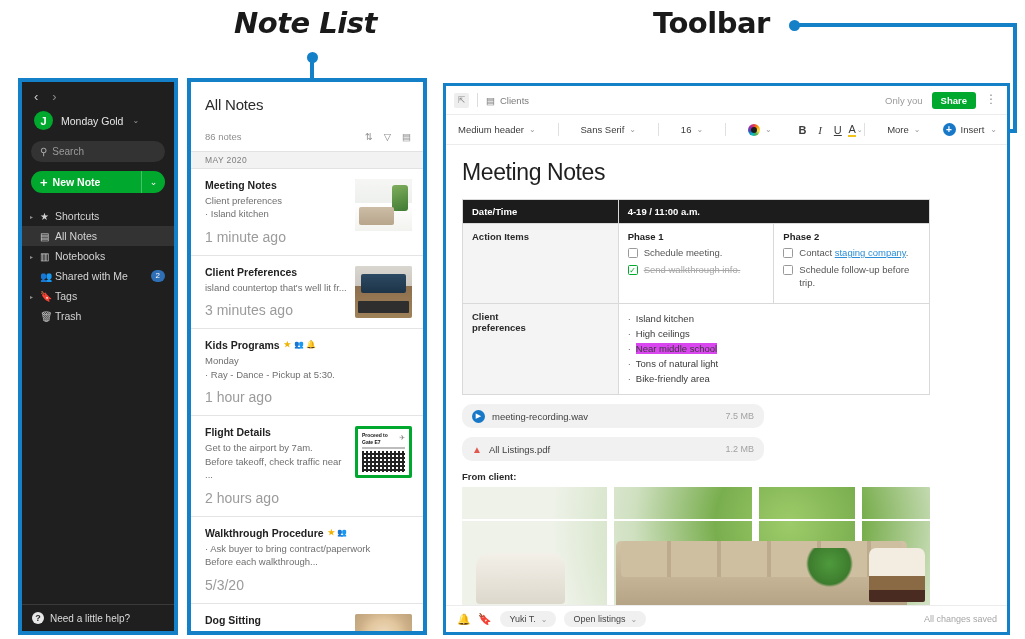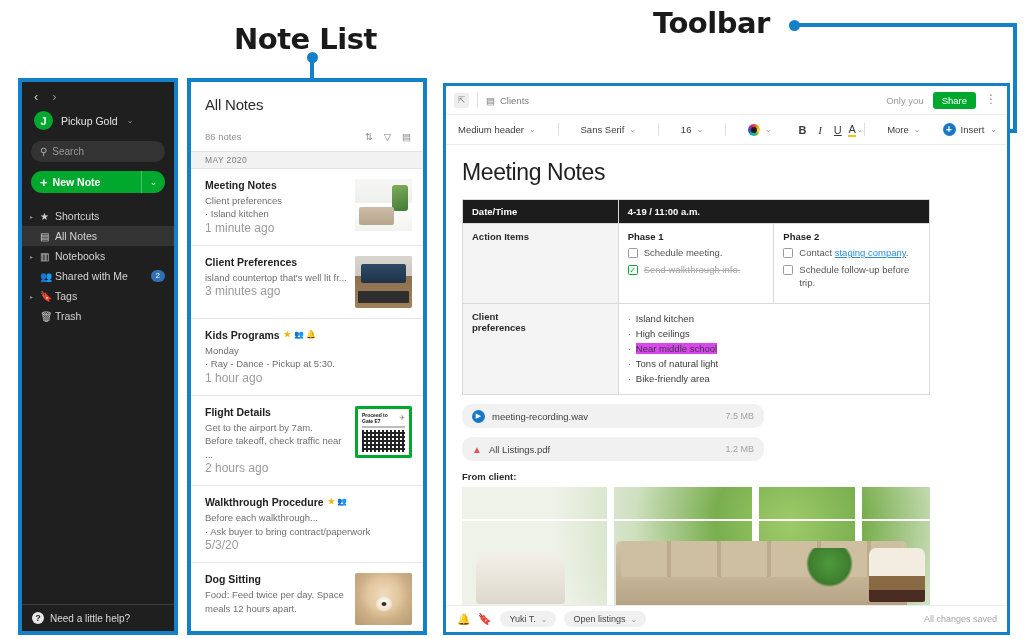--- a/index.html
+++ b/index.html
@@ -13,21 +13,21 @@
 
   
   .callout-label {
     position: absolute;
     font-family: "DejaVu Sans", sans-serif;
     font-weight: bold;
     color: #1a1a1a;
     letter-spacing: -0.5px;
     white-space: nowrap;
   }
-  #label-note-list { left: 234px; top: 22px; font-size: 29px; }
+  #label-note-list { left: 234px; top: 6px; font-size: 29px; font-style: italic; }
   #label-toolbar   { left: 653px; top: 6px; font-size: 29px; }
 
   .anno-line { position: absolute; background: #1380c8; }
   .anno-dot {
     position: absolute; width: 11px; height: 11px;
     border-radius: 50%; background: #1380c8;
   }
 
   
   #sidebar {
@@ -151,21 +151,21 @@
   .nc-title {
     font-size: 10.5px; font-weight: bold; color: #222;
     display: flex; align-items: center; gap: 4px;
     margin-bottom: 3px;
   }
   .nc-badges { display: flex; gap: 3px; font-size: 8px; line-height: 1; }
   .nc-snippet {
     font-size: 9.5px; color: #6f6f6f; line-height: 1.42;
     overflow: hidden;
   }
-  .nc-time { font-size: 12px; color: #9b9b9b; margin-top: 0; }
+  .nc-time { font-size: 14px; color: #9b9b9b; margin-top: 8px; }
   .nc-thumb {
     width: 57px; height: 52px; flex: 0 0 57px;
     border-radius: 2px; overflow: hidden;
     background: #ddd; position: relative;
   }
 
   
   .thumb-living {
     width:100%; height:100%;
     background:
@@ -246,21 +246,21 @@
   .expand-box {
     width: 15px; height: 15px; border-radius: 2px;
     background: #eeeeee; color: #8d8d8d;
     font-size: 9px; display: flex; align-items: center; justify-content: center;
   }
   .vdiv { width: 1px; height: 14px; background: #dcdcdc; }
   .ed-notebook { display: flex; align-items: center; gap: 5px; font-size: 9.5px; color: #7c7c7c; }
   .ed-right { margin-left: auto; display: flex; align-items: center; gap: 9px; }
   .only-you { font-size: 9.5px; color: #9a9a9a; }
   .share-btn {
-    background: #00a82d; color: #fff; font-weight: normal;
+    background: #00a82d; color: #fff; font-weight: bold;
     font-size: 9.5px; border-radius: 3px; padding: 3px 9px;
     border: none; font-family: inherit;
   }
   .kebab { color: #8d8d8d; font-size: 12px; letter-spacing: 0; line-height: 0.6; }
 
   .ed-toolbar {
     height: 30px; display: flex; align-items: center;
     gap: 0; padding: 0 10px 0 12px;
     border-bottom: 1px solid #ececec;
     font-size: 9.5px; color: #3c3c3c;
@@ -406,21 +406,21 @@
 
   <div id="sidebar">
     <div id="sidebar-inner">
       <div class="nav-arrows">
         <span class="nav-back">‹</span>
         <span>›</span>
       </div>
 
       <div class="account-row">
         <div class="avatar">J</div>
-        <div class="account-name">Pickup Gold</div>
+        <div class="account-name">Monday Gold</div>
         <div class="caret">⌄</div>
       </div>
 
       <div class="search-box">
         <span class="ico">⚲</span>
         <span class="ph">Search</span>
       </div>
 
       <div class="new-note">
         <span class="plus">+</span>
@@ -561,22 +561,22 @@
       <div class="note-card">
         <div class="nc-body">
           <div class="nc-title">
             <span>Walkthrough Procedure</span>
             <span class="nc-badges">
               <span style="color:#f0b400">★</span>
               <span style="color:#2d9d3f">👥</span>
             </span>
           </div>
           <div class="nc-snippet">
+            <div>·  Ask buyer to bring contract/paperwork</div>
             <div>Before each walkthrough...</div>
-            <div>·  Ask buyer to bring contract/paperwork</div>
           </div>
           <div class="nc-time">5/3/20</div>
         </div>
       </div>
 
       <div class="note-card">
         <div class="nc-body">
           <div class="nc-title">
               <span>Dog Sitting</span>
             </div>

